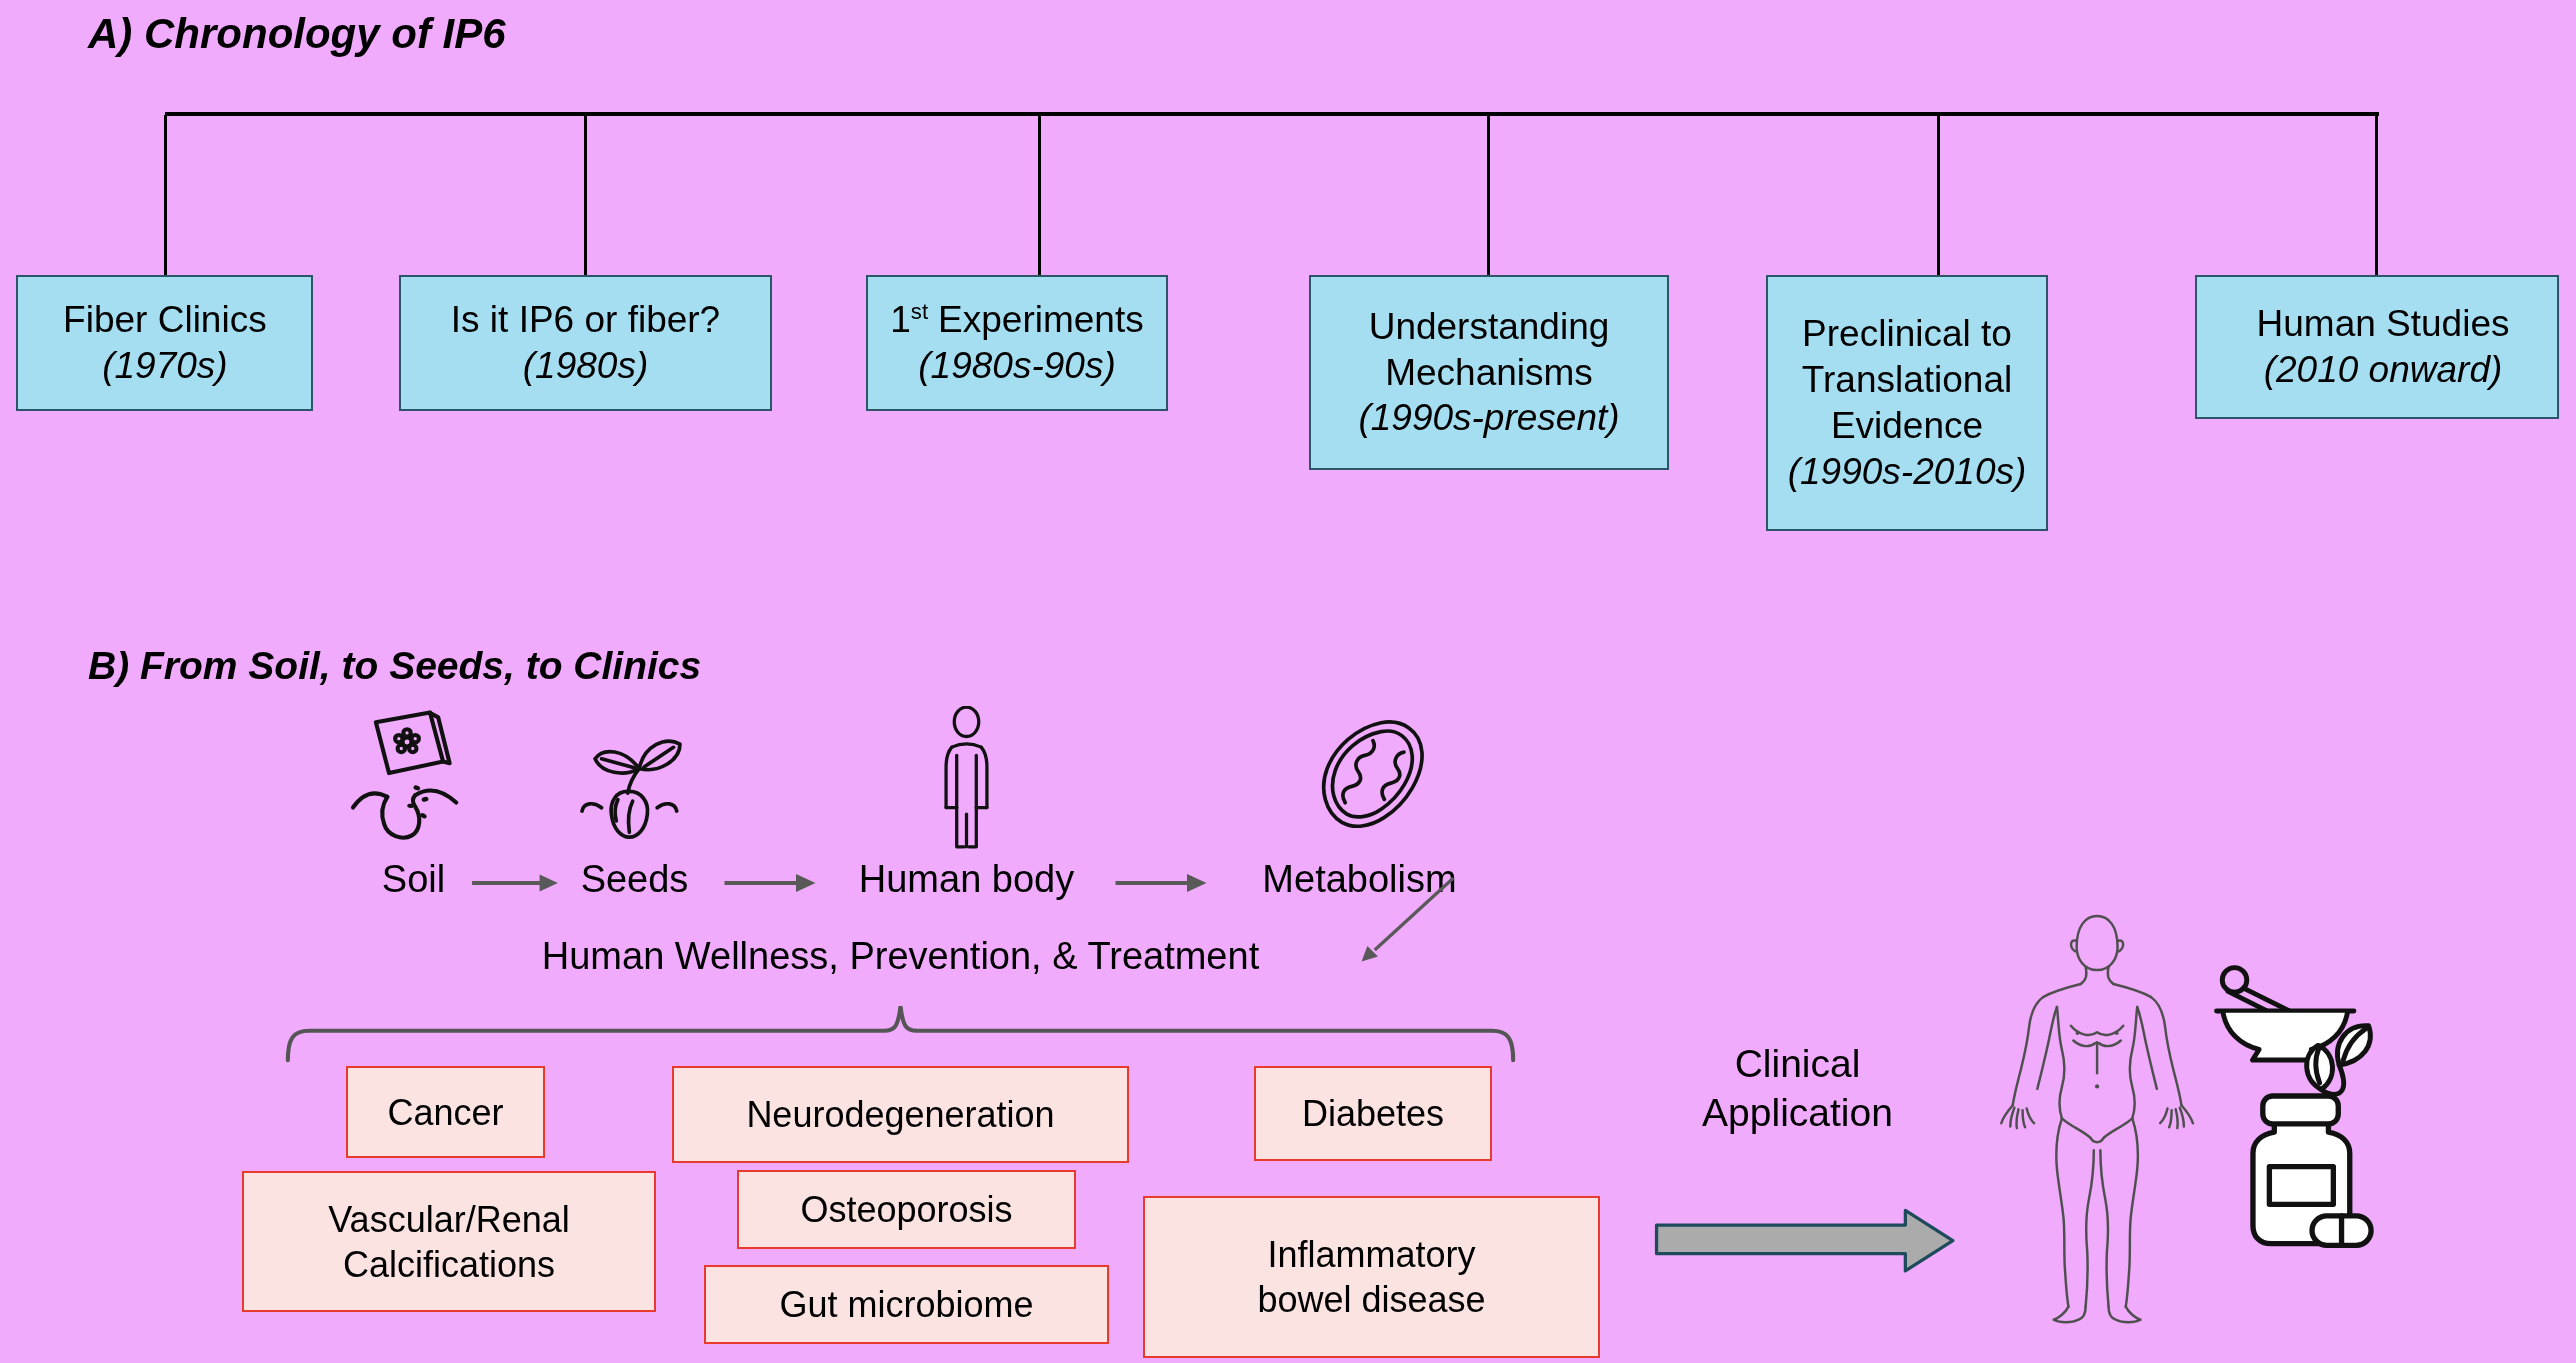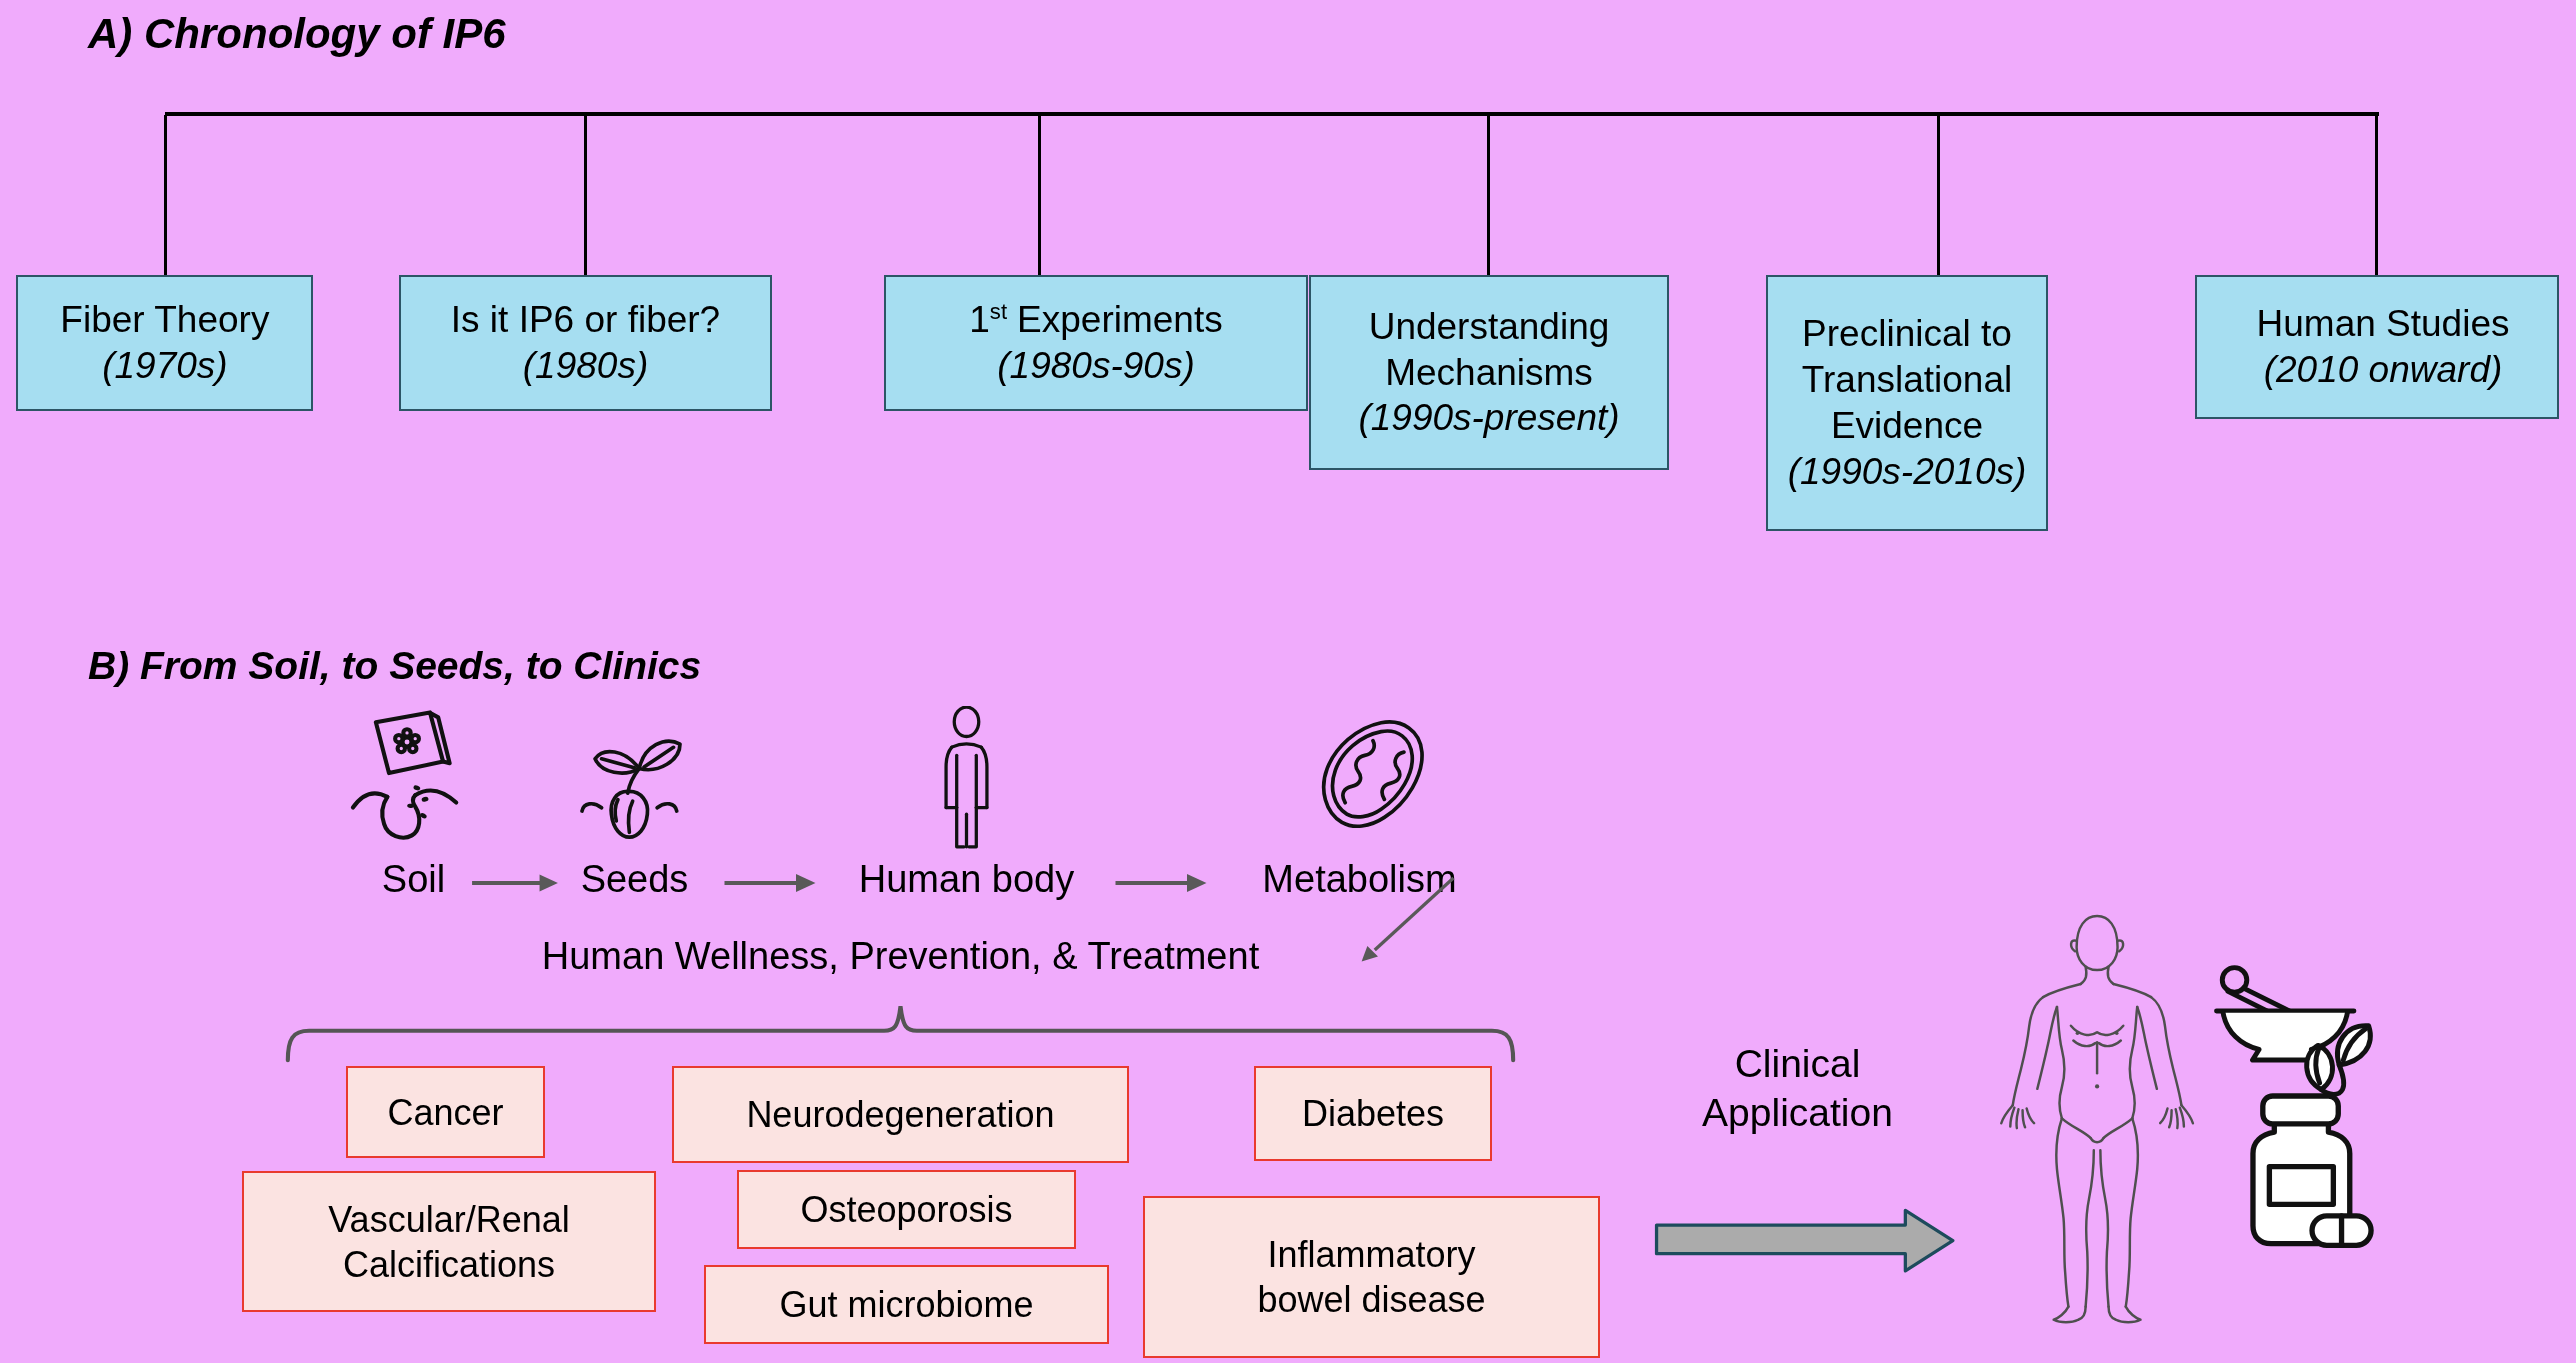--- a/index.html
+++ b/index.html
@@ -46,30 +46,30 @@
 
   <div class="abs hline" style="left:165px;top:112px;width:2214px;"></div>
   <div class="abs vline" style="left:164px;top:115px;height:162px;"></div>
   <div class="abs vline" style="left:584px;top:115px;height:162px;"></div>
   <div class="abs vline" style="left:1038px;top:115px;height:162px;"></div>
   <div class="abs vline" style="left:1487px;top:115px;height:162px;"></div>
   <div class="abs vline" style="left:1937px;top:115px;height:162px;"></div>
   <div class="abs vline" style="left:2375px;top:115px;height:162px;"></div>
 
   <div class="abs tl-box" style="left:16.4px;top:275px;width:297px;height:136px;">
-    <div class="bb-line">Fiber Theory</div>
+    <div class="bb-line">Fiber Clinics</div>
     <div class="bb-line date">(1970s)</div>
   </div>
 
   <div class="abs tl-box" style="left:399px;top:275px;width:373px;height:136px;">
     <div class="bb-line">Is it IP6 or fiber?</div>
     <div class="bb-line date">(1980s)</div>
   </div>
 
-  <div class="abs tl-box" style="left:884px;top:275px;width:424px;height:136px;">
+  <div class="abs tl-box" style="left:866px;top:275px;width:302px;height:136px;">
     <div class="bb-line"><span>1</span><sup>st</sup><span class="wgap">Experiments</span></div>
     <div class="bb-line date">(1980s-90s)</div>
   </div>
 
   <div class="abs tl-box" style="left:1309px;top:275px;width:360px;height:195px;">
     <div class="bb-line">Understanding</div>
     <div class="bb-line">Mechanisms</div>
     <div class="bb-line date">(1990s-present)</div>
   </div>
 

